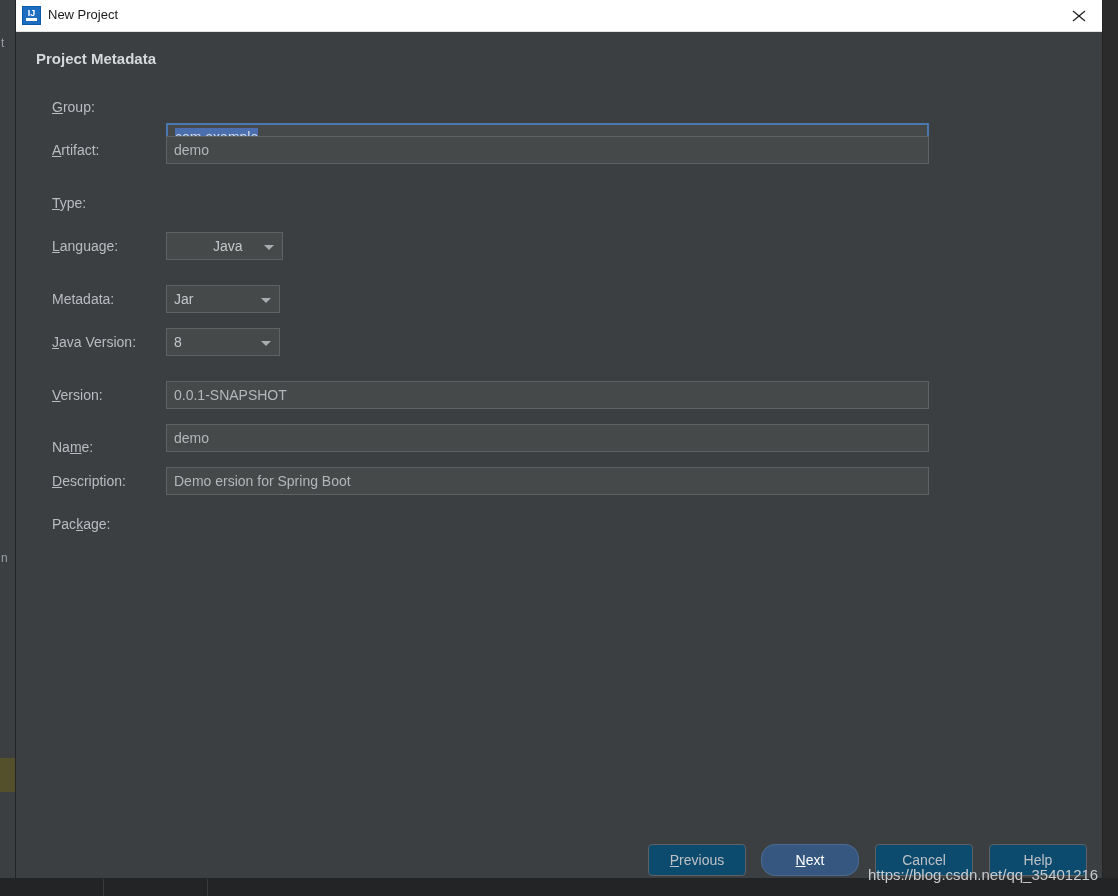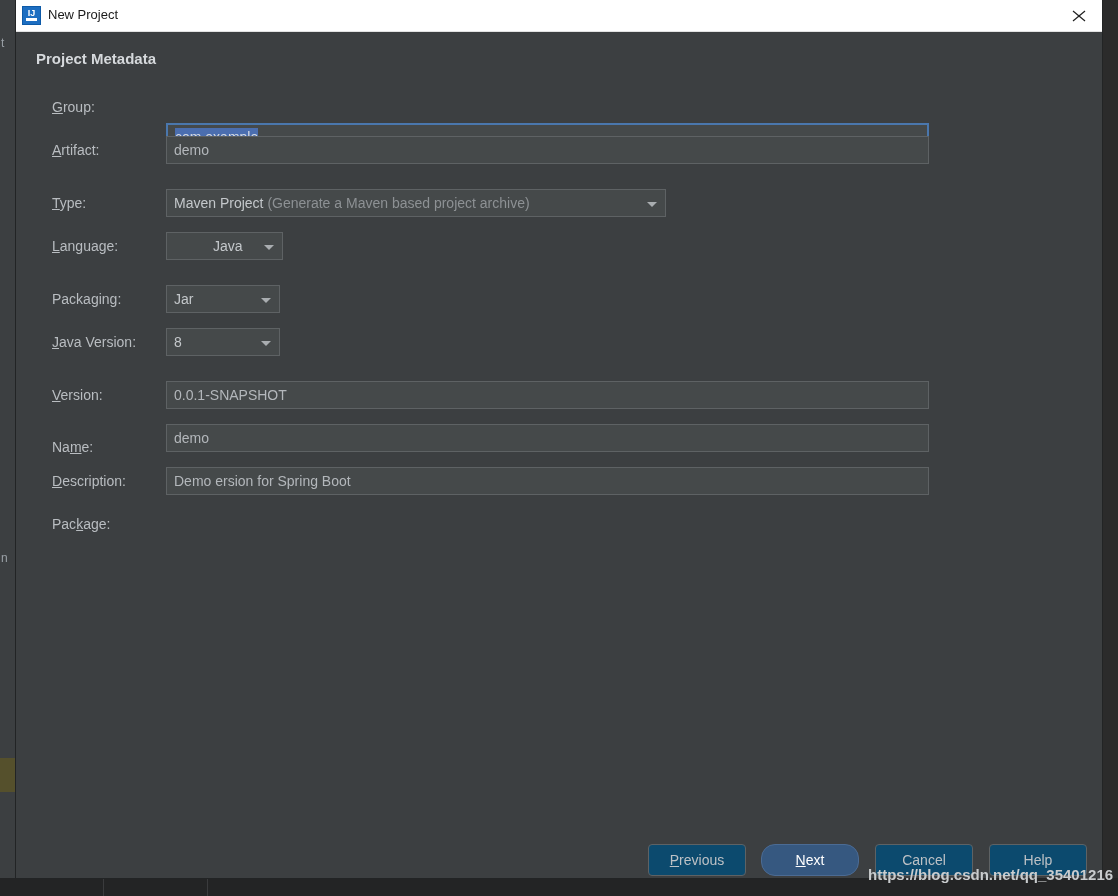--- a/index.html
+++ b/index.html
@@ -228,21 +228,20 @@
   .btn .mn { text-decoration: underline; }
 
   #watermark {
     position: absolute;
     left: 868px;
     top: 866px;
     font-size: 15px;
     color: #c9ccce;
     font-family: "Liberation Sans", sans-serif;
     white-space: nowrap;
-    font-weight: bold;
   }
 </style>
 </head>
 <body>
 
 <div id="backdrop">
   <div class="bg-left-strip"></div>
   <div class="bg-left-fragment" style="top:37px;">t</div>
   <div class="bg-left-fragment" style="top:552px;">n</div>
   <div class="bg-olive-block"></div>
@@ -281,36 +280,31 @@
     <div class="field-label" style="left:36px; top:111px;">
       <span class="mn">A</span><span>rtifact:</span>
     </div>
     <div class="text-field" style="left:150px; top:104px; width:763px; top:105px;">
       <span>demo</span>
     </div>
 
     <div class="field-label" style="left:36px; top:164px;">
       <span class="mn">T</span><span>ype:</span>
     </div>
-    <div class="combo" style="left:150px; top:158px; width:500px;">
-      <span>Maven Project</span>
-      <span class="dim">(Generate a Maven based project archive)</span>
-      <span class="arrow"></span>
-    </div>
 
     <div class="field-label" style="left:36px; top:207px;">
       <span class="mn">L</span><span>anguage:</span>
     </div>
     <div class="combo" style="left:150px; top:201px; width:117px;padding-left:46px;">
       <span>Java</span>
       <span class="arrow"></span>
     </div>
 
     <div class="field-label" style="left:36px; top:260px;">
-      <span>Packaging:</span>
+      <span>Metadata:</span>
     </div>
     <div class="combo" style="left:150px; top:254px; width:114px;">
       <span>Jar</span>
       <span class="arrow"></span>
     </div>
 
     <div class="field-label" style="left:36px; top:303px;">
       <span class="mn">J</span><span>ava Version:</span>
     </div>
     <div class="combo" style="left:150px; top:297px; width:114px;">

